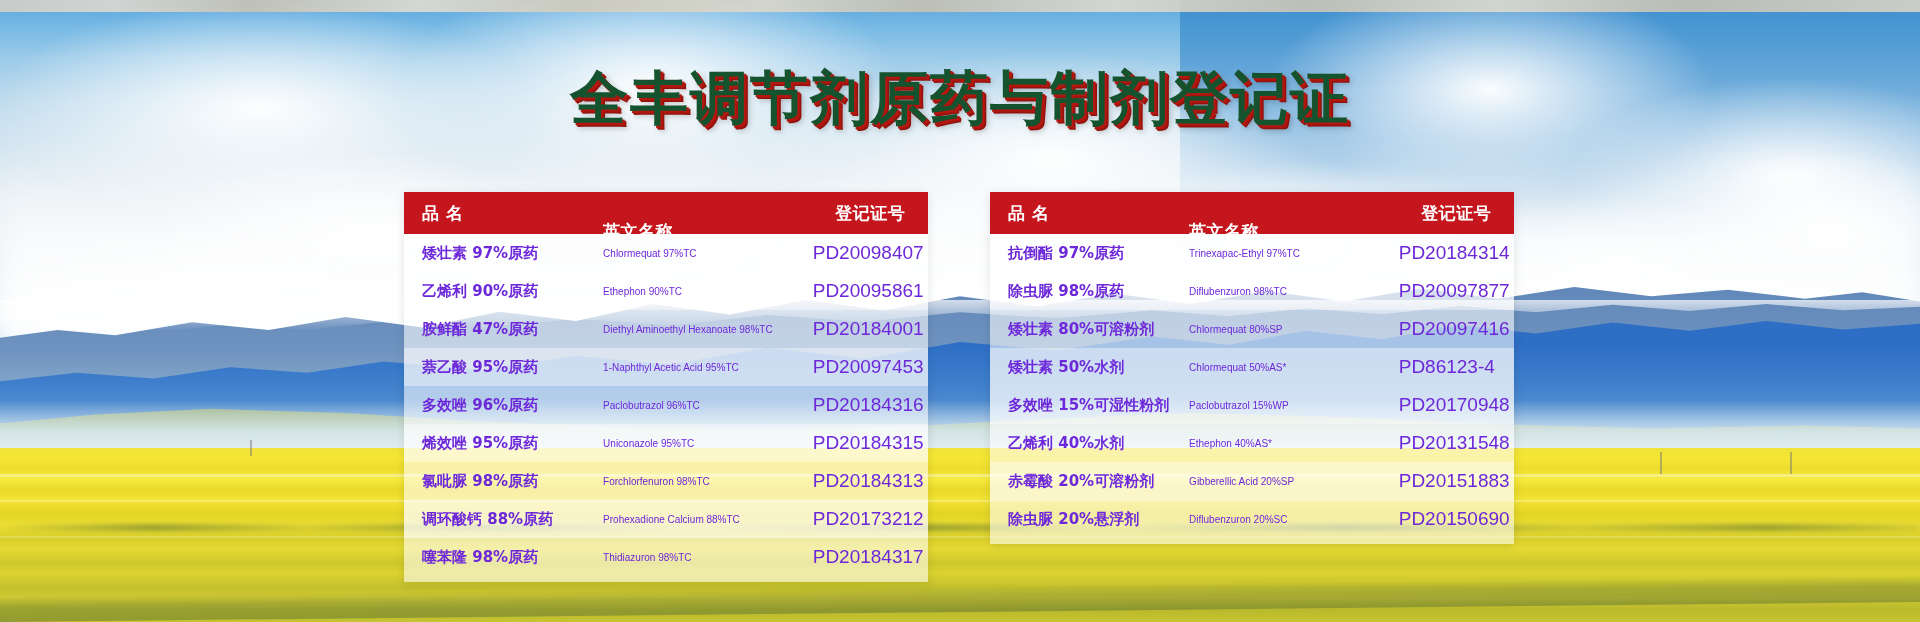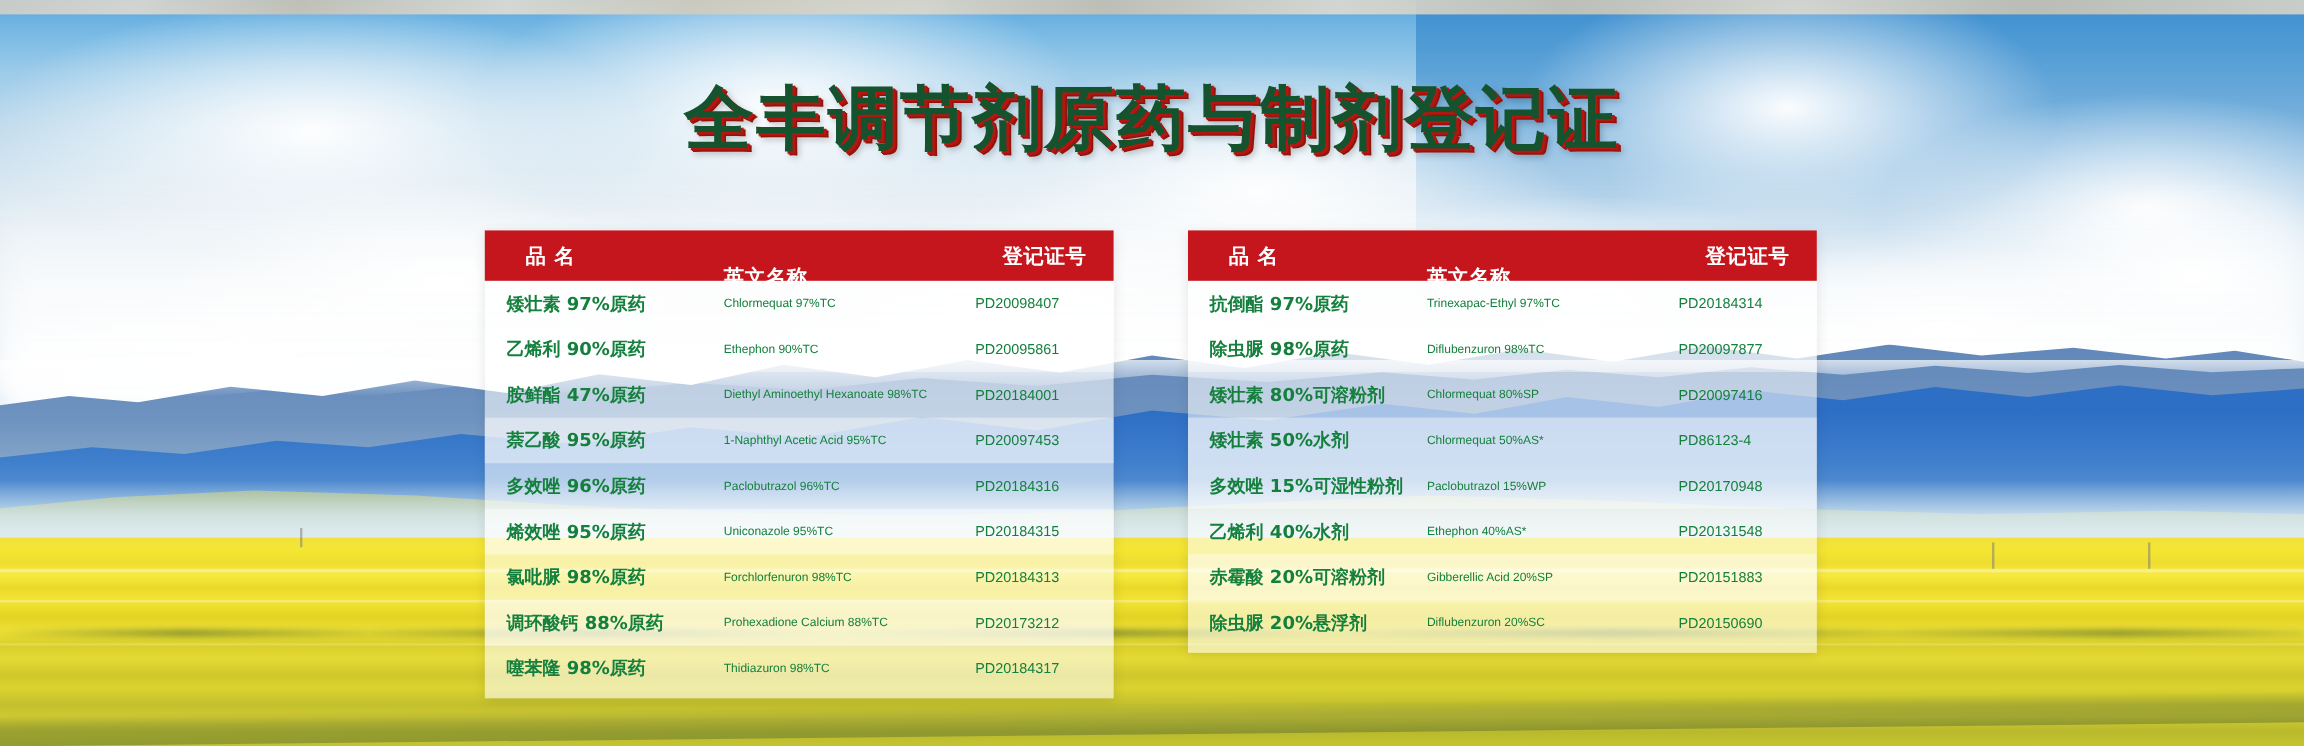--- a/index.html
+++ b/index.html
@@ -179,48 +179,48 @@
   .thead {
     display:flex; align-items:center;
     height:42px;
     background:#c4161c;
     color:#ffffff;
     font-weight:bold;
     font-size:17px;
     font-family:"DejaVu Sans","Liberation Sans",sans-serif;
     letter-spacing:0.5px;
   }
-  .thead .th-name { width:38%; padding-left:34px; }
+  .thead .th-name { width:38%; padding-left:18px; }
   .thead .th-en   { width:40%;margin-top:36px; }
   .thead .th-reg  { width:22%;text-align:center; }
 
   .trow {
     display:flex; align-items:center;
     height:38px;
     font-size:15px;
-    color:#15803d;
+    color:#6d28d9;
   }
   .trow.alt { background:rgba(255,255,255,0.40); }
   .trow .c-name {
     width:38%; padding-left:18px;
     font-weight:bold;
     font-family:"DejaVu Sans","Liberation Sans",sans-serif;
     font-size:15px;
     white-space:nowrap;
   }
   .trow .c-en {
     width:40%;
     font-family:"Liberation Sans","DejaVu Sans",sans-serif;
     font-size:10px;
     white-space:nowrap;
   }
   .trow .c-reg {
     width:22%;
     font-family:"Liberation Sans","DejaVu Sans",sans-serif;
-    font-size:12px;
+    font-size:19px;
     white-space:nowrap;
   }
   .tbody { padding-bottom:6px; }
 </style>
 </head>
 <body>
 
 <div id="bg">
   <div class="sky"></div>
   <div class="skyright"></div>

